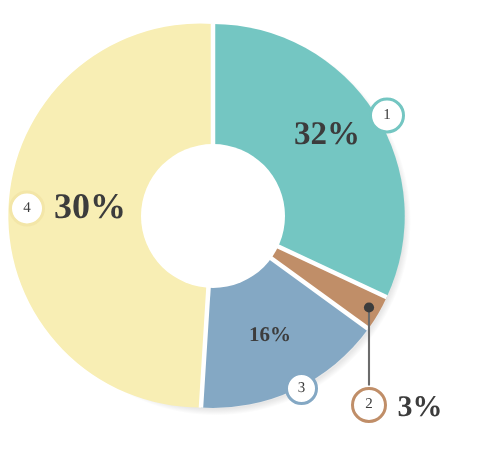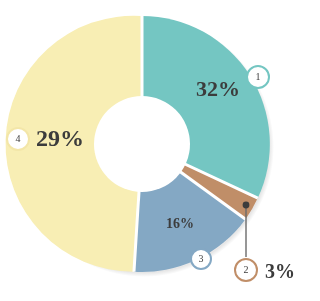--- a/index.html
+++ b/index.html
@@ -109,21 +109,21 @@
       <circle cx="246" cy="205" r="3.4" fill="#3c3c3c"></circle>
     </g>
   </svg>
 
   <div class="pct-label" id="label-pct-1">32%</div>
 
   <div class="pct-label" id="label-pct-2">3%</div>
 
   <div class="pct-label" id="label-pct-3">16%</div>
 
-  <div class="pct-label" id="label-pct-4">29%</div>
+  <div class="pct-label" id="label-pct-4">30%</div>
 
   <div class="badge" id="badge-1">1</div>
 
   <div class="badge" id="badge-2">2</div>
 
   <div class="badge" id="badge-3">3</div>
 
   <div class="badge" id="badge-4">4</div>
 
 </div>

